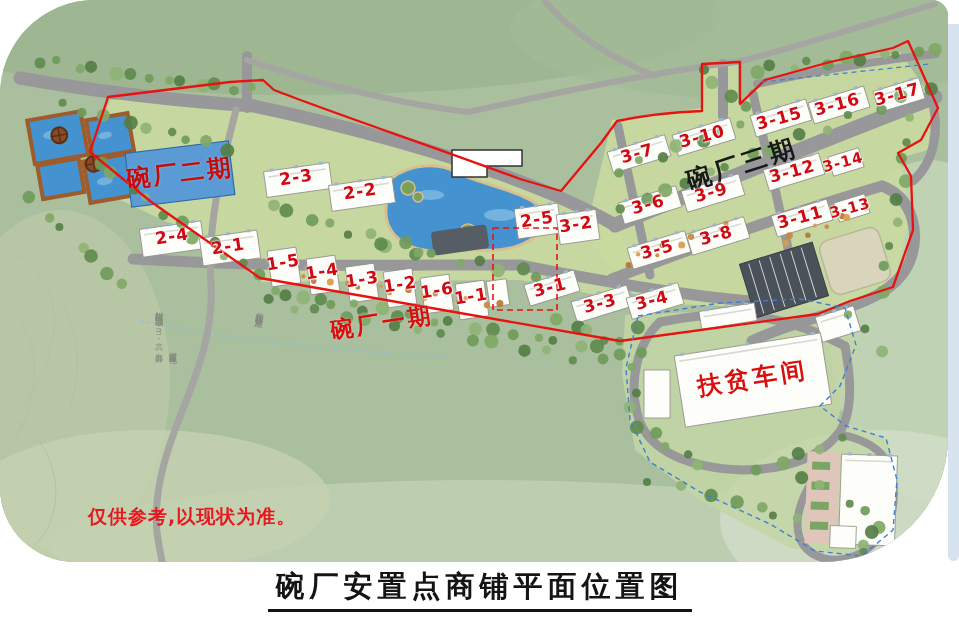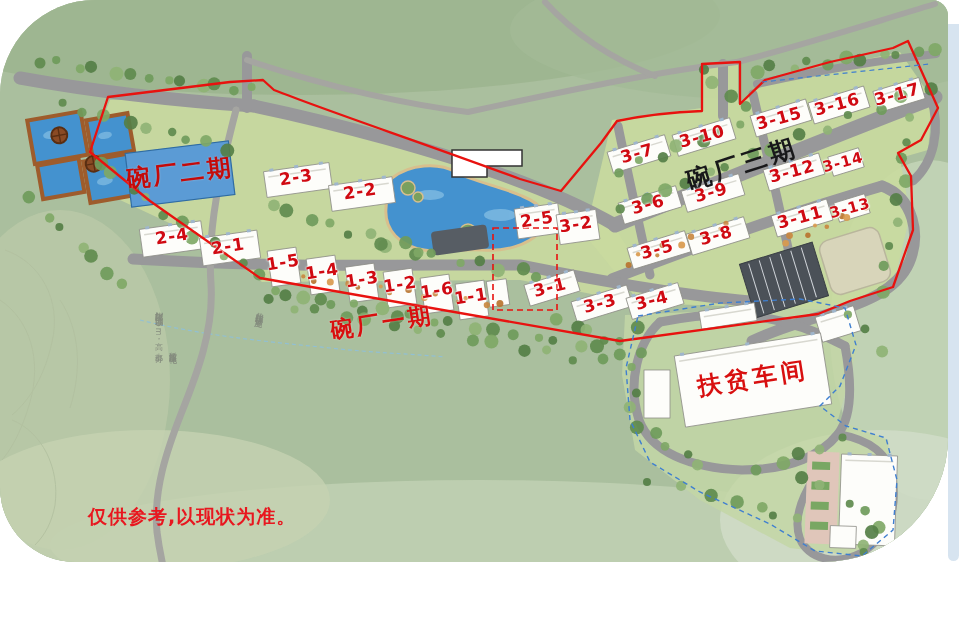--- a/index.html
+++ b/index.html
@@ -610,13 +610,16 @@
 
     <div class="vnote" style="left:152px;top:305px;height:95px">此段现浇挡土墙2.5m高，上部分</div>
     <div class="vnote" style="left:166px;top:345px;height:60px">暂按道路绿化</div>
     <div class="vnote" style="left:246px;top:305px;height:100px;transform:rotate(10deg)">此段按现状设计施工</div>
 
     <div class="disclaimer">仅供参考,以现状为准。</div>
   </div>
 
   <div class="rstrip"></div>
 
+  <div class="titlebar">
+    <span class="title">碗厂安置点商铺平面位置图</span>
+  </div>
 </div>
 
 </body></html>

